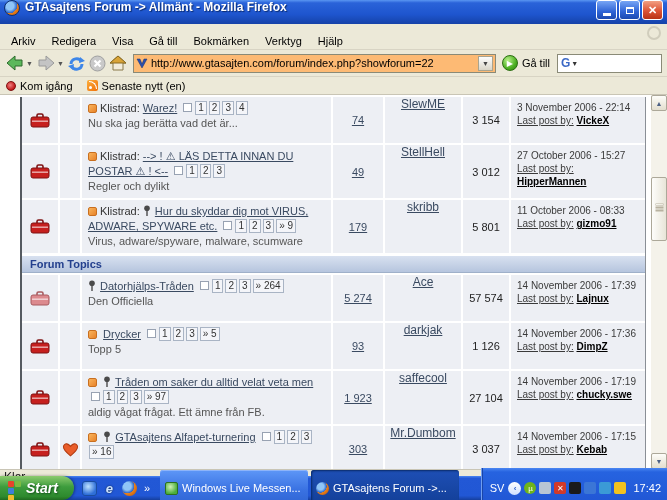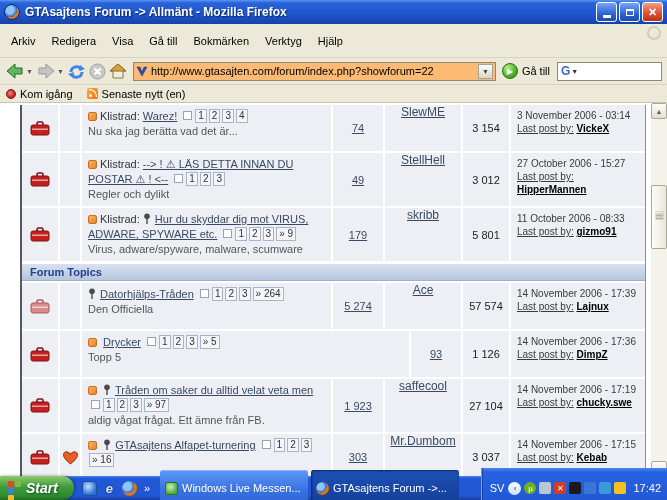--- a/index.html
+++ b/index.html
@@ -1,37 +1,37 @@
 <!DOCTYPE html>
 <html><head>
 <meta charset="utf-8">
 <style>
   * { margin:0; padding:0; box-sizing:border-box; }
   html,body { width:667px; height:500px; overflow:hidden;
     font-family:"Liberation Sans", sans-serif; background:#ECE9D8; }
   #window { position:relative; width:667px; height:500px; background:#ECE9D8; }
 
   
-  #titlebar { height:24px; display:flex; align-items:center; padding:0 4px;
+  #titlebar { height:24px; display:flex; align-items:flex-start; padding:0 4px;
     background:linear-gradient(180deg,#5A96F2 0%,#2A63D9 12%,#1E55CE 60%,#1542A8 100%);
     color:#fff; }
   #titlebar .fx-icon { width:16px; height:16px; border-radius:50%;
     background:radial-gradient(circle at 35% 35%, #8FC5F7 0 30%, #2B65C9 55%, #E8801A 56%, #C0540A 100%);
     border:1px solid #0d2f70; margin-right:5px; flex:0 0 auto;}
   #titlebar .title { font-size:12px; font-weight:bold; text-shadow:1px 1px 1px #0a2a6e;
     flex:1 1 auto; white-space:nowrap; overflow:hidden; }
   .winbtn { width:21px; height:20px; margin-left:2px; border-radius:3px; border:1px solid #fff;
     display:flex; align-items:center; justify-content:center; font-size:11px; font-weight:bold;
     color:#fff; background:linear-gradient(180deg,#77A5F5,#2E63D5 60%,#1C4AB0); }
   .winbtn.close { background:linear-gradient(180deg,#F2A083,#DD5335 55%,#B83215); }
   .winbtn .min-glyph { width:8px; height:3px; background:#fff; margin-top:9px; }
   .winbtn .restore-glyph { width:8px; height:7px; border:1px solid #fff; border-top:2px solid #fff; }
 
   
-  #menubar { height:34px; display:flex; align-items:center; gap:2px; padding:0 4px;
+  #menubar { height:26px; display:flex; align-items:flex-end; gap:2px; padding:0 4px;
     border-bottom:1px solid #d8d4c4; font-size:11px; color:#000; position:relative;}
   #menubar .menu-item { padding:2px 7px; cursor:default; }
   #menubar .throbber { position:absolute; right:6px; top:2px; width:14px; height:14px;
     border-radius:50%; border:2px solid #c9c5b5; opacity:.8; }
 
   
   #navbar { height:27px; display:flex; align-items:center; gap:3px; padding:0 5px;
     border-bottom:1px solid #d8d4c4; }
   .navbtn { display:flex; align-items:center; flex:0 0 auto; }
   .dd-caret { font-size:7px; color:#555; margin-left:1px; }
@@ -265,21 +265,21 @@
     <div class="cell c-replies">
       <span class="t-link replies-link">74</span>
     </div>
     <div class="cell c-starter">
       <span class="t-link starter-link">SlewME</span>
     </div>
     <div class="cell c-views">
       <span class="views-val">3 154</span>
     </div>
     <div class="cell c-last">
-      <span class="lp-date">3 November 2006 - 03:14</span><br>
+      <span class="lp-date">3 November 2006 - 22:14</span><br>
       <span class="lp-label">Last post by:</span>
       <span class="lp-name"> VickeX</span>
     </div>
   </div>
             <div class="t-row">
     <div class="cell c-folder">
       <svg class="fold" width="20" height="15" viewBox="0 0 20 15">
         <path d="M7 4 V2.5 A1.5 1.5 0 0 1 8.5 1 H11.5 A1.5 1.5 0 0 1 13 2.5 V4" fill="none" stroke="#7E1212" stroke-width="1.6"></path>
         <rect x="1" y="4" width="18" height="10" rx="2" fill="#C6201E" stroke="#7E1212"></rect>
         <rect x="2" y="7.5" width="16" height="1.4" fill="#fff" opacity=".65"></rect>
@@ -402,20 +402,23 @@
     <div class="cell c-title">
       <span class="sq-icon"></span>
       
       <span class="t-link title-link">Drycker</span>
       <span class="mp-icon"></span><span class="pages"><span class="page-box">1</span><span class="page-box">2</span><span class="page-box">3</span><span class="page-box">» 5</span></span>
       <br>
       <span class="t-desc">Topp 5</span>
     </div>
     <div class="cell c-replies">
       <span class="t-link replies-link">93</span>
+    </div>
+    <div class="cell c-starter">
+      <span class="t-link starter-link">darkjak</span>
     </div>
     <div class="cell c-views">
       <span class="views-val">1 126</span>
     </div>
     <div class="cell c-last">
       <span class="lp-date">14 November 2006 - 17:36</span><br>
       <span class="lp-label">Last post by:</span>
       <span class="lp-name"> DimpZ</span>
     </div>
   </div>

